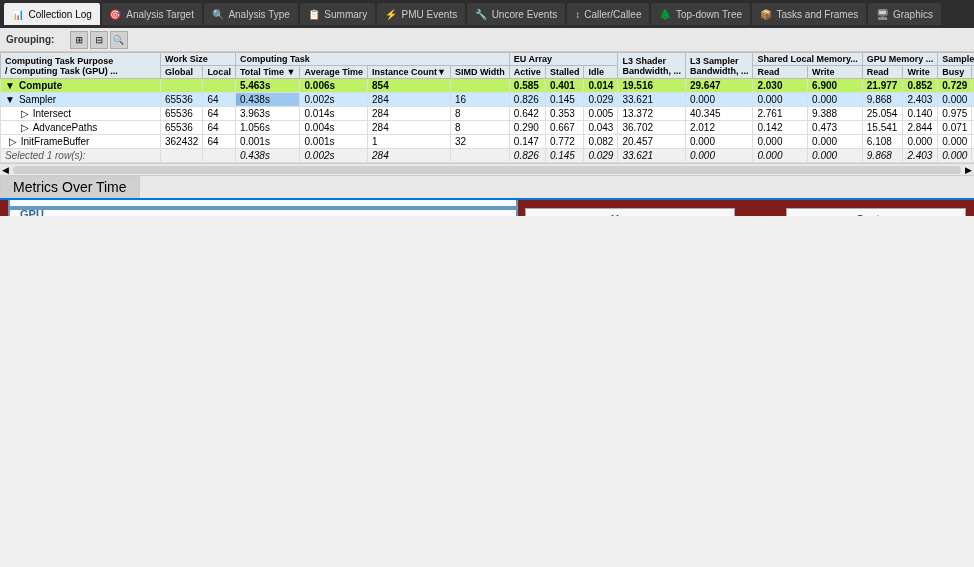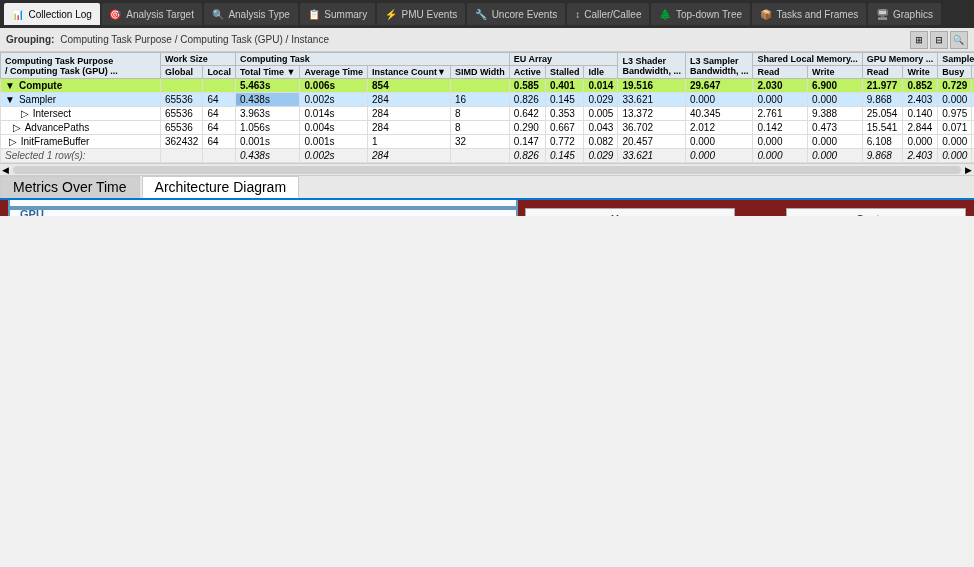--- a/index.html
+++ b/index.html
@@ -4,21 +4,21 @@
   <style>
     * { box-sizing: border-box; margin: 0; padding: 0; }
     body { font-family: 'Segoe UI', Arial, sans-serif; font-size: 11px; background: #f0f0f0; width: 974px; height: 567px; overflow: hidden; }
     
     
     .toolbar { display: flex; align-items: center; background: #2d2d2d; height: 28px; padding: 0 4px; gap: 2px; }
     .toolbar-tab { display: flex; align-items: center; padding: 2px 8px; background: #3c3c3c; color: #ccc; border-radius: 2px 2px 0 0; font-size: 10px; cursor: pointer; height: 22px; gap: 4px; white-space: nowrap; }
     .toolbar-tab.active { background: #f0f0f0; color: #000; }
     
     
-    .grouping-bar { display: flex; align-items: center; background: #e8e8e8; border-bottom: 1px solid #ccc; height: 24px; padding: 0 6px; gap: 6px; }
+    .grouping-bar { display: flex; align-items: center; background: #e8e8e8; border-bottom: 1px solid #ccc; height: 24px; padding: 0 6px; gap: 16px; }
     .grouping-label { font-weight: bold; font-size: 10px; color: #333; }
     .grouping-value { font-size: 10px; color: #333; flex: 1; }
     .grouping-icons { display: flex; gap: 2px; }
     .icon-btn { width: 18px; height: 18px; background: #d0d0d0; border: 1px solid #aaa; cursor: pointer; display: flex; align-items: center; justify-content: center; font-size: 9px; }
     
     
     .data-grid { background: white; border-bottom: 1px solid #ccc; overflow-x: auto; }
     .grid-table { border-collapse: collapse; width: 100%; font-size: 10px; white-space: nowrap; }
     .grid-table th { background: #e0e8f0; border: 1px solid #bbb; padding: 1px 4px; font-weight: bold; text-align: left; font-size: 9px; }
     .grid-table th.left { text-align: left; }
@@ -100,21 +100,20 @@
     <span>Tasks and Frames</span>
   </div>
   <div class="toolbar-tab">
     <span>🖥</span>
     <span>Graphics</span>
   </div>
 </div>
 
 <div class="grouping-bar">
   <span class="grouping-label">Grouping:</span>
-  <span class="grouping-value">Computing Task Purpose / Computing Task (GPU) / Instance</span>
   <div class="grouping-icons">
     <div class="icon-btn">⊞</div>
     <div class="icon-btn">⊟</div>
     <div class="icon-btn">🔍</div>
   </div>
 </div>
 
 <div class="data-grid">
   <table class="grid-table">
     <thead>
@@ -206,21 +205,21 @@
         <td>40.345</td>
         <td>2.761</td>
         <td>9.388</td>
         <td>25.054</td>
         <td>0.140</td>
         <td>0.975</td>
         <td>0.139</td>
       </tr>
 
       <tr>
-        <td style="padding-left:12px;"><span class="expand-icon">▷</span>AdvancePaths</td>
+        <td style="padding-left:20px;"><span class="expand-icon">▷</span>AdvancePaths</td>
         <td>65536</td>
         <td>64</td>
         <td>1.056s</td>
         <td>0.004s</td>
         <td>284</td>
         <td>8</td>
         <td>0.290</td>
         <td>0.667</td>
         <td>0.043</td>
         <td>36.702</td>
@@ -282,23 +281,20 @@
     <div class="h-scroll"></div>
     <span style="font-size:9px;margin-left:4px;">▶</span>
   </div>
 </div>
 
 <div class="bottom-panel">
   <div class="tab-bar">
     <div class="panel-tab">
       <span>Metrics Over Time</span>
     </div>
-    <div class="panel-tab active">
-      <span>Architecture Diagram</span>
-    </div>
   </div>
 
   <div class="arch-diagram">
 
     <div class="gpu-container">
 
       <svg style="position:absolute;left:0;top:0;width:100%;height:100%;pointer-events:none;">
 
         <line x1="140" y1="60" x2="158" y2="60" stroke="#555" stroke-width="1" marker-end="url(#arr)"></line>
 

